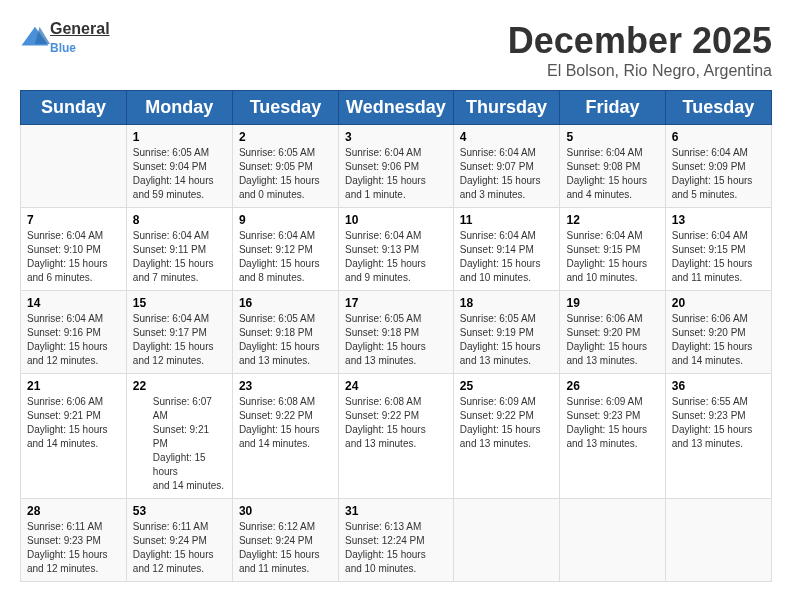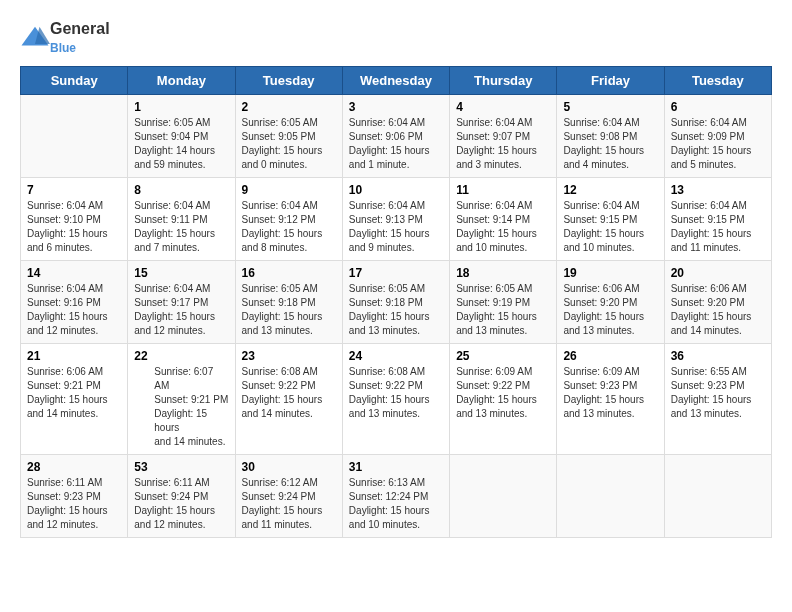--- a/index.html
+++ b/index.html
@@ -37,21 +37,21 @@
       border-collapse: collapse;
       font-size: 11px;
     }
     thead tr {
       background-color: #2b6cb0;
       color: white;
     }
     thead th {
       padding: 6px 7px;
       text-align: center;
-      font-size: 13px;
+      font-size: 18px;
       font-weight: bold;
       border: 1px solid #1a4f8a;
       margin-left: 40px;
     }
     tbody tr {
       vertical-align: top;
     }
     tbody tr:nth-child(odd) {
       background-color: #f9f9f9;
     }
@@ -92,24 +92,28 @@
 <body>
 
 <div class="header-area">
   <div class="logo-wrapper">
     <div class="logo-line">
       <svg class="logo-icon" viewBox="0 0 40 40">
         <polygon points="20,5 38,30 2,30" fill="#4a90d9"></polygon>
         <polygon points="26,5 40,28 20,28" fill="#2b6cb0" opacity="0.7"></polygon>
       </svg>
       <div>
-        <span style="font-size:16px;font-weight:bold;color:#333;">General</span><br>
+        <span style="font-size:16px;font-weight:bold;color:#333;text-decoration:underline;">General</span><br>
         <span style="font-size:12px;font-weight:bold;color:#4a90d9;">Blue</span>
       </div>
     </div>
+  </div>
+  <div class="title-area">
+    <div class="main-title">December 2025</div>
+    <div class="subtitle">El Bolson, Rio Negro, Argentina</div>
   </div>
 </div>
 
 <table>
   <thead>
     <tr>
     <th>Sunday</th>
         <th>Monday</th>
         <th>Tuesday</th>
         <th>Wednesday</th>

